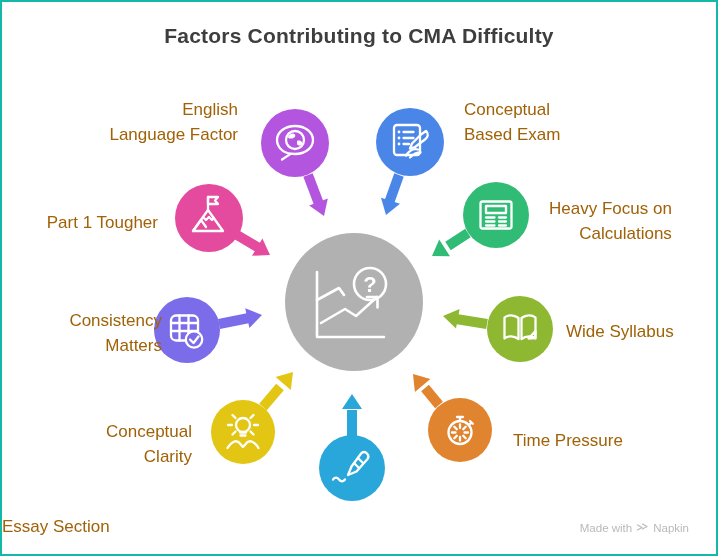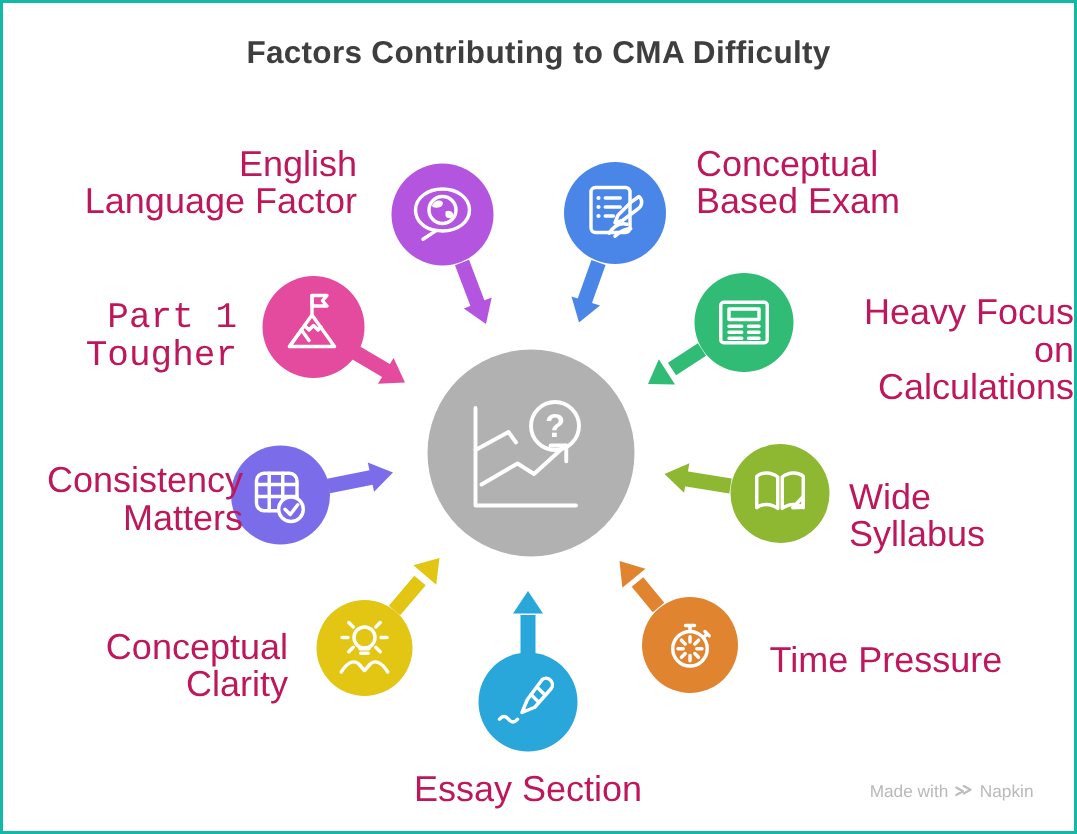--- a/index.html
+++ b/index.html
@@ -1,31 +1,31 @@
 <!DOCTYPE html>
 <html><head>
 <meta charset="utf-8">
 <style>
   html,body{margin:0;padding:0;background:#fff;}
   body{font-family:"Liberation Sans", sans-serif;}
   #canvas{position:relative;width:718px;height:556px;background:#ffffff;border:2px solid #14b8a6;box-sizing:border-box;overflow:hidden;}
   #diagram-svg{position:absolute;left:0;top:0;}
   .title{position:absolute;left:0;right:0;top:22px;text-align:center;font-size:21px;font-weight:bold;color:#3e3e3e;letter-spacing:.2px;}
-  .lbl{position:absolute;font-size:24px;line-height:25px;color:#be185d;}
+  .lbl{position:absolute;font-size:17px;line-height:25px;color:#a16207;}
   .lbl span{display:block;}
   .r{text-align:right;}
   #lb-english{right:478px;top:95px;}
   #lb-application{left:462px;top:95px;}
-  #lb-part1{right:558px;top:198px;font-family:Liberation Mono, monospace;}
+  #lb-part1{right:558px;top:208px;}
   #lb-heavy{left:547px;top:194px;text-align:right;}
   #lb-consistency{right:554px;top:306px;}
   #lb-syllabus{left:564px;top:317px;}
   #lb-conceptual{right:524px;top:417px;}
   #lb-time{left:511px;top:426px;}
-  #lb-essay{left:0;width:700px;top:512px;text-align:center;}
+  #lb-essay{left:0;width:700px;top:512px;}
   .watermark{position:absolute;right:27px;top:519px;display:flex;align-items:center;gap:4px;font-size:11.5px;color:#b9b9b9;}
   .watermark svg{display:block;}
 </style>
 </head>
 <body>
 
 <div id="canvas">
 
   <div class="title">Factors Contributing to CMA Difficulty</div>
 

